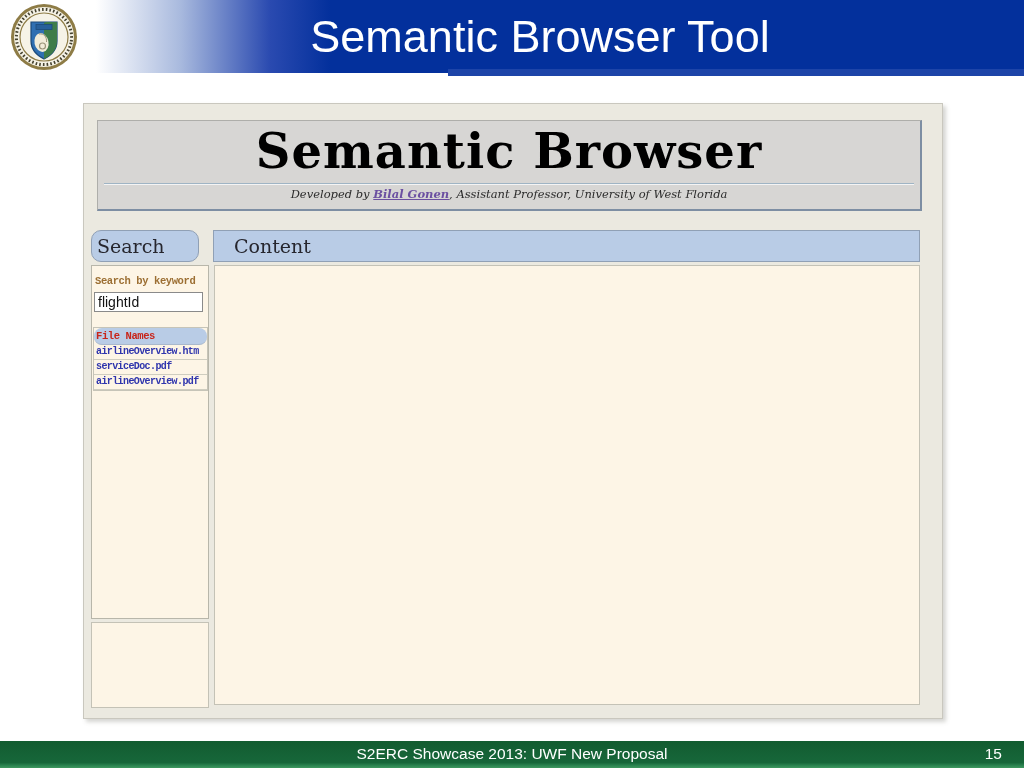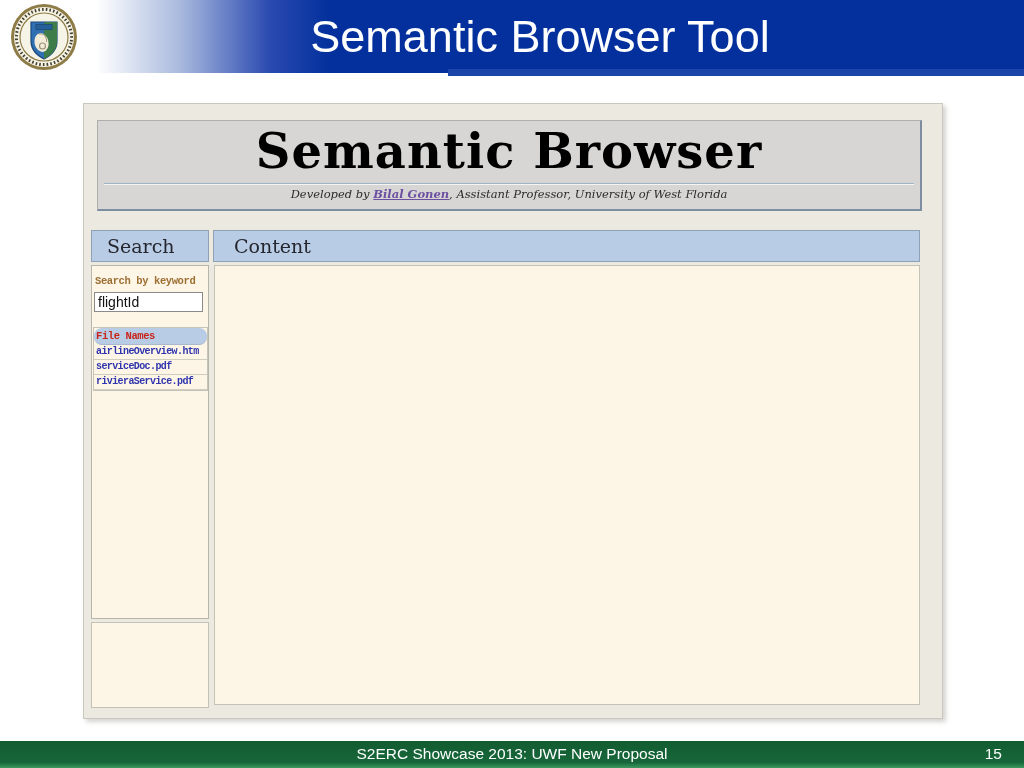--- a/index.html
+++ b/index.html
@@ -29,21 +29,21 @@
   .masthead-rule{height:0;border:0;border-top:1px solid #9fb4c4;border-bottom:1px solid #f4f4f4;
                  margin:3px 6px 0 6px;}
   .byline{margin-top:2px;text-align:center;font-family:"DejaVu Serif","Liberation Serif",serif;
           font-size:11.5px;color:#2b2b2b;font-style:italic;}
   .byline-link{color:#6b4fa1;text-decoration:underline;font-weight:bold;cursor:pointer;}
 
   .col-head{position:absolute;top:126px;height:32px;background:#b9cce6;
             border:1px solid #90a0b5;box-sizing:border-box;
             font-family:"DejaVu Serif","Liberation Serif",serif;font-size:19px;color:#26262e;
             line-height:30px;}
-  .search-head{left:7px;width:118px;padding-left:15px;}
+  .search-head{left:7px;width:108px;padding-left:5px;border-radius:10px;}
   .content-head{left:129px;width:707px;padding-left:20px;}
 
   .search-panel{position:absolute;left:7px;top:161px;width:118px;height:354px;
                 background:#fdf5e6;border:1px solid #b8b6aa;box-sizing:border-box;}
   .kw-label{position:absolute;left:3px;top:9px;font-family:"Liberation Mono",monospace;
             font-weight:bold;font-size:10.5px;letter-spacing:-.4px;color:#9c6f33;white-space:nowrap;}
   .kw-input{position:absolute;left:2px;top:26px;width:104px;height:18px;
             border:1px solid #8a8a8a;background:#ffffff;font-family:"Liberation Sans",sans-serif;
             font-size:14px;padding:0 0 0 3px;color:#111;}
   .file-table{position:absolute;left:1px;top:61px;width:113px;border:1px solid #c6c4b8;
@@ -102,21 +102,21 @@
     <div class="col-head search-head">Search</div>
     <div class="col-head content-head">Content</div>
 
     <div class="search-panel">
       <div class="kw-label">Search by keyword</div>
       <input class="kw-input" type="text" value="flightId" style="">
       <div class="file-table">
         <div class="file-head">File Names</div>
         <a class="file-row">airlineOverview.htm</a>
         <a class="file-row">serviceDoc.pdf</a>
-        <a class="file-row">rivieraService.pdf</a>
+        <a class="file-row">airlineOverview.pdf</a>
       </div>
     </div>
 
     <div class="search-panel-lower"></div>
     <div class="content-panel"></div>
   </div>
 
   <footer class="footer">
     <span class="footer-text">S2ERC Showcase 2013: UWF New Proposal</span>
     <span class="footer-page">15</span>

